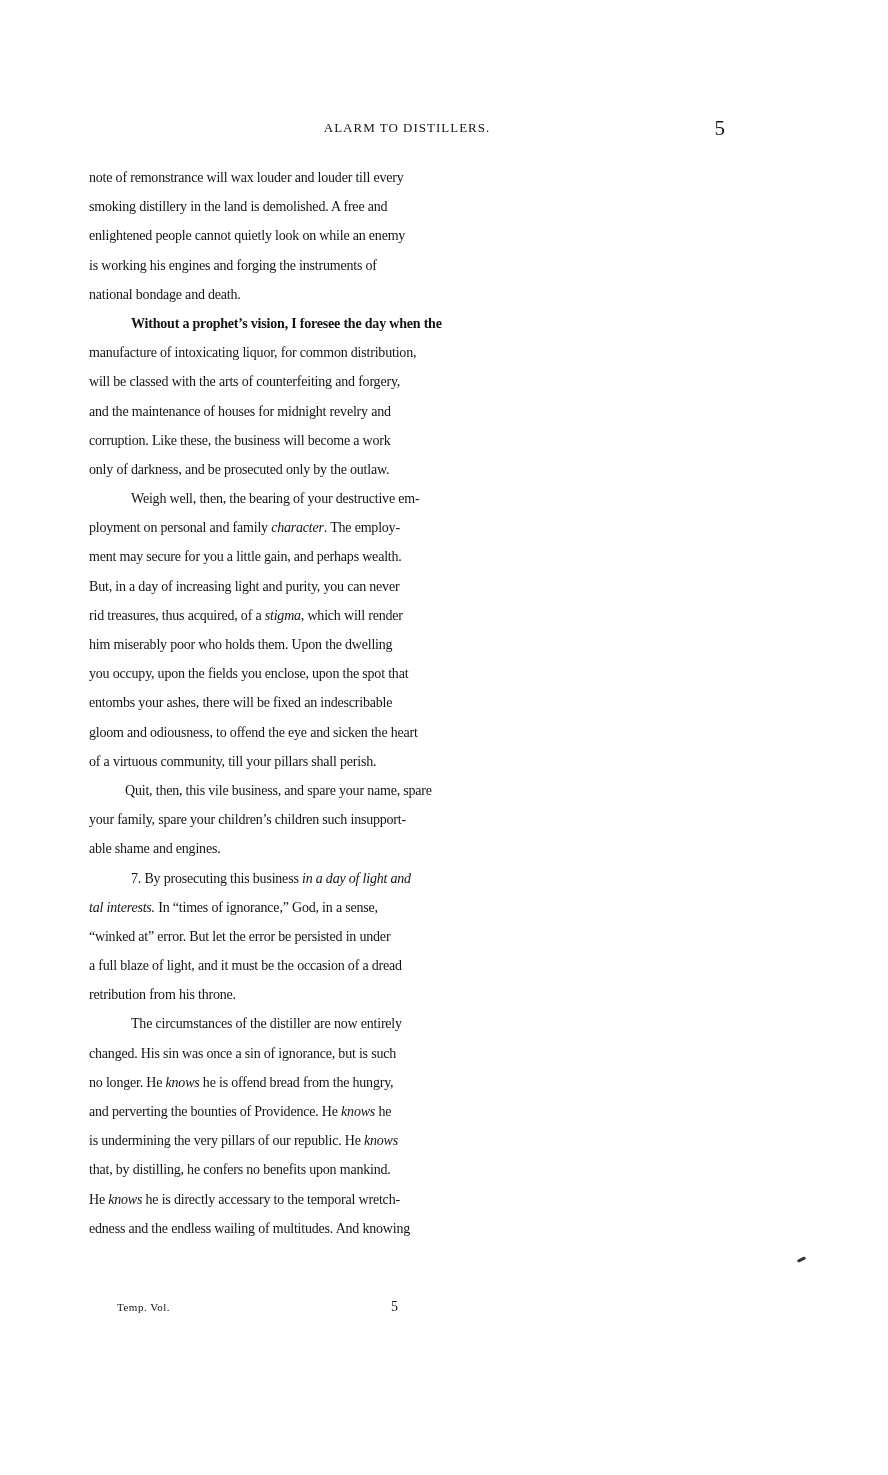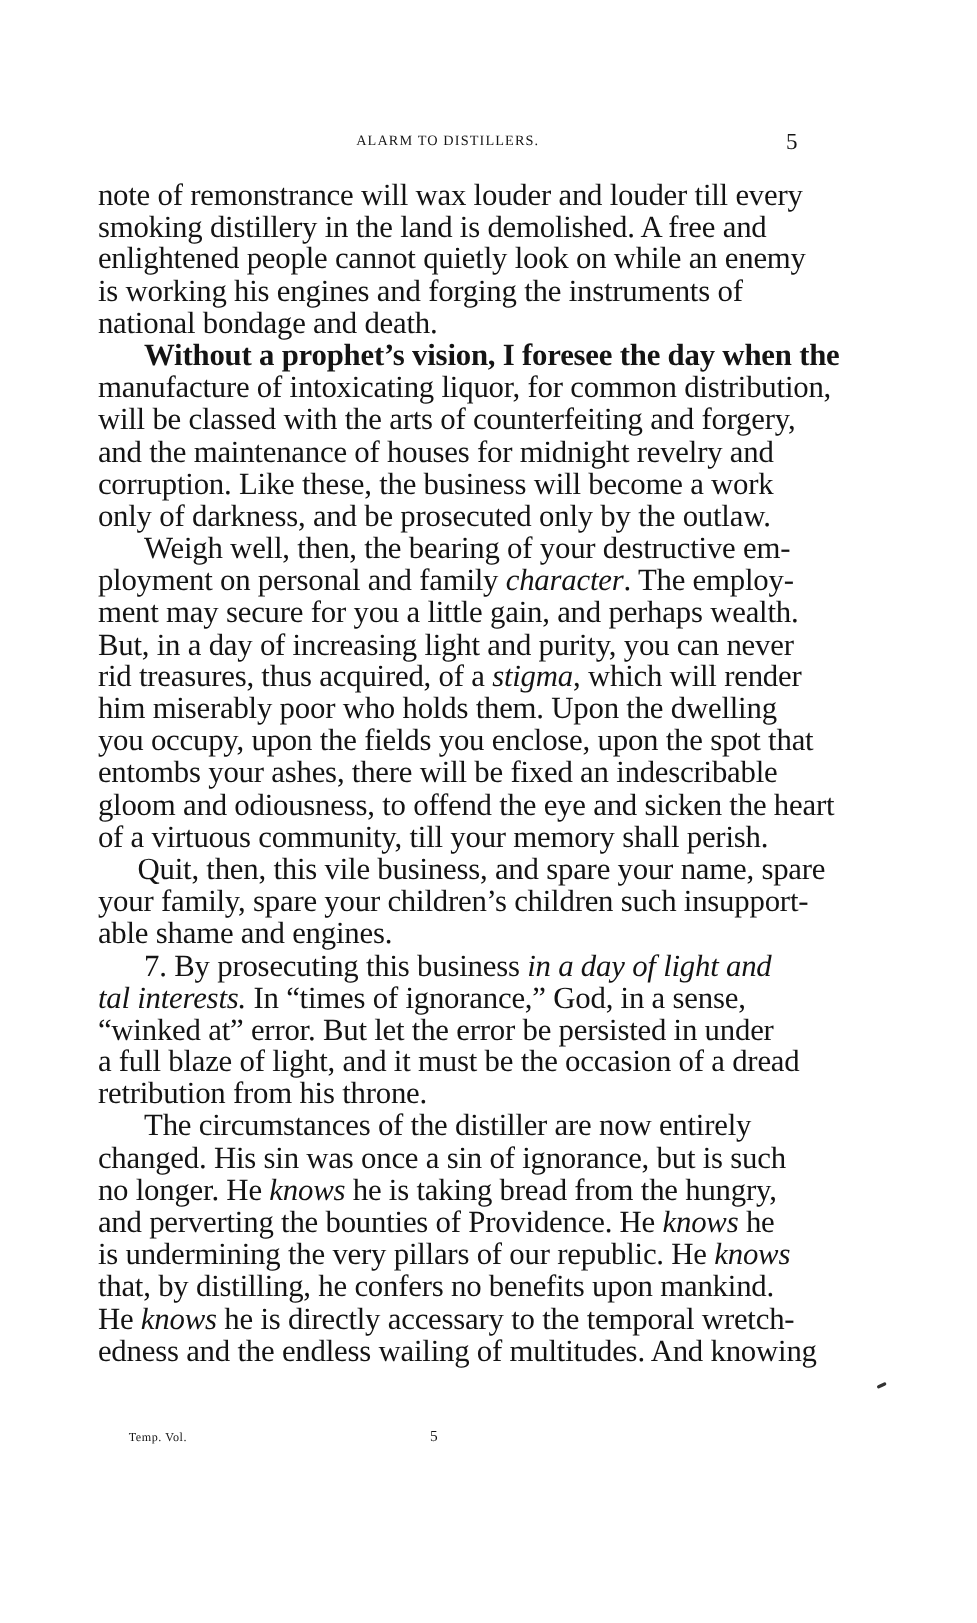--- a/index.html
+++ b/index.html
@@ -3,21 +3,21 @@
 <meta charset="utf-8">
 <style>
   html, body { margin: 0; padding: 0; background: #ffffff; }
   body { width: 888px; height: 1475px; position: relative; overflow: hidden;
          font-family: "Liberation Serif", "DejaVu Serif", serif; color: #141414; }
   .header { position: absolute; top: 116px; left: 89px; width: 636px; height: 24px; }
   .running-head { position: absolute; left: 0; right: 0; text-align: center;
                   font-size: 13px; letter-spacing: 1px; top: 4px; }
   .page-num { position: absolute; right: 0; top: 0; font-size: 21px; }
   .body-text { position: absolute; top: 163px; left: 89px; width: 636px; }
-  .line { display: block; height: 29.2px; line-height: 29.2px; font-size: 28px;
+  .line { display: block; height: 29.2px; line-height: 29.2px; font-size: 14px;
           text-align: justify; text-align-last: justify; white-space: nowrap; overflow: visible;
           letter-spacing: -0.2px; }
   .line.last { text-align-last: left; }
   .line.indent { padding-left: 42px; box-sizing: border-box; }
   .line span.i { font-style: italic; }
   .footer { position: absolute; top: 1301px; left: 89px; width: 636px; height: 20px; }
   .sig-left { position: absolute; left: 28px; top: 0; font-size: 11px; letter-spacing: 0.5px; }
   .sig-mid { position: absolute; left: 302px; top: -2px; font-size: 14px; }
   .speck { position: absolute; left: 797px; top: 1258px; width: 9px; height: 3px; background: #333;
            transform: rotate(-25deg); border-radius: 2px; }
@@ -45,32 +45,32 @@
   <span class="line last">only of darkness, and be prosecuted only by the outlaw.</span>
   <span class="line indent" style="word-spacing: 0px; text-align-last: left; text-align: center;">Weigh well, then, the bearing of your destructive em-</span>
   <span class="line" style="word-spacing: 0px; text-align-last: left; text-align: left;"><span>ployment on personal and family </span><span class="i">character</span><span>.  The employ-</span></span>
   <span class="line" style="word-spacing: 0px; text-align-last: left; text-align: left;">ment may secure for you a little gain, and perhaps wealth.</span>
   <span class="line" style="word-spacing: 0px; text-align-last: left; text-align: left;">But, in a day of increasing light and purity, you can never</span>
   <span class="line" style="word-spacing: 0px; text-align-last: left; text-align: left;"><span>rid treasures, thus acquired, of a </span><span class="i">stigma</span><span>, which will render</span></span>
   <span class="line" style="word-spacing: 0px; text-align-last: left; text-align: left;">him miserably poor who holds them.  Upon the dwelling</span>
   <span class="line" style="word-spacing: 0px; text-align-last: left; text-align: center;">you occupy, upon the fields you enclose, upon the spot that</span>
   <span class="line" style="word-spacing: 0px; text-align-last: left; text-align: left;">entombs your ashes, there will be fixed an indescribable</span>
   <span class="line" style="word-spacing: 0px; text-align-last: left; text-align: left;">gloom and odiousness, to offend the eye and sicken the heart</span>
-  <span class="line" style="word-spacing: 0px; text-align-last: left; text-align: left;">of a virtuous community, till your memory shall perish.</span>
+  <span class="line" style="word-spacing: 0px; text-align-last: left; text-align: left;">of a virtuous community, till your pillars shall perish.</span>
   <span class="line" style="word-spacing: 0px; text-align-last: left; text-align: left; margin-left: 36px;">Quit, then, this vile business, and spare your name, spare</span>
   <span class="line" style="word-spacing: 0px; text-align-last: left; text-align: left;">your family, spare your children’s children such insupport-</span>
   <span class="line last">able shame and engines.</span>
   <span class="line indent" style="word-spacing: 0px; text-align-last: left; text-align: left;"><span>7. By prosecuting this business </span><span class="i">in a day of light and</span></span>
   <span class="line" style="word-spacing: 0.0015625px; text-align-last: left; text-align: left;"><span class="i">tal interests.</span><span>  In “times of ignorance,” God, in a sense,</span></span>
   <span class="line" style="word-spacing: 0px; text-align-last: left; text-align: left;">“winked at” error.  But let the error be persisted in under</span>
   <span class="line" style="word-spacing: 0px; text-align-last: left; text-align: left;">a full blaze of light, and it must be the occasion of a dread</span>
   <span class="line last">retribution from his throne.</span>
   <span class="line indent" style="word-spacing: 0px; text-align-last: left; text-align: left;">The circumstances of the distiller are now entirely</span>
   <span class="line" style="word-spacing: 0px; text-align-last: left; text-align: left;">changed.  His sin was once a sin of ignorance, but is such</span>
-  <span class="line" style="word-spacing: 0px; text-align-last: left; text-align: left;"><span>no longer.  He </span><span class="i">knows</span><span> he is taking bread from the hungry,</span></span>
+  <span class="line" style="word-spacing: 0px; text-align-last: left; text-align: left;"><span>no longer.  He </span><span class="i">knows</span><span> he is offend bread from the hungry,</span></span>
   <span class="line" style="word-spacing: 0px; text-align-last: left; text-align: left;"><span>and perverting the bounties of Providence.  He </span><span class="i">knows</span><span> he</span></span>
   <span class="line" style="word-spacing: 0px; text-align-last: left; text-align: left;"><span>is undermining the very pillars of our republic.  He </span><span class="i">knows</span></span>
   <span class="line" style="word-spacing: 0px; text-align-last: left; text-align: left;">that, by distilling, he confers no benefits upon mankind.</span>
   <span class="line" style="word-spacing: 0px; text-align-last: left; text-align: left;"><span>He </span><span class="i">knows</span><span> he is directly accessary to the temporal wretch-</span></span>
   <span class="line" style="word-spacing: 0px; text-align-last: left; text-align: left;">edness and the endless wailing of multitudes.  And knowing</span>
 </div>
 
 <div class="footer">
   <span class="sig-left">Temp. Vol.</span>
   <span class="sig-mid">5</span>

